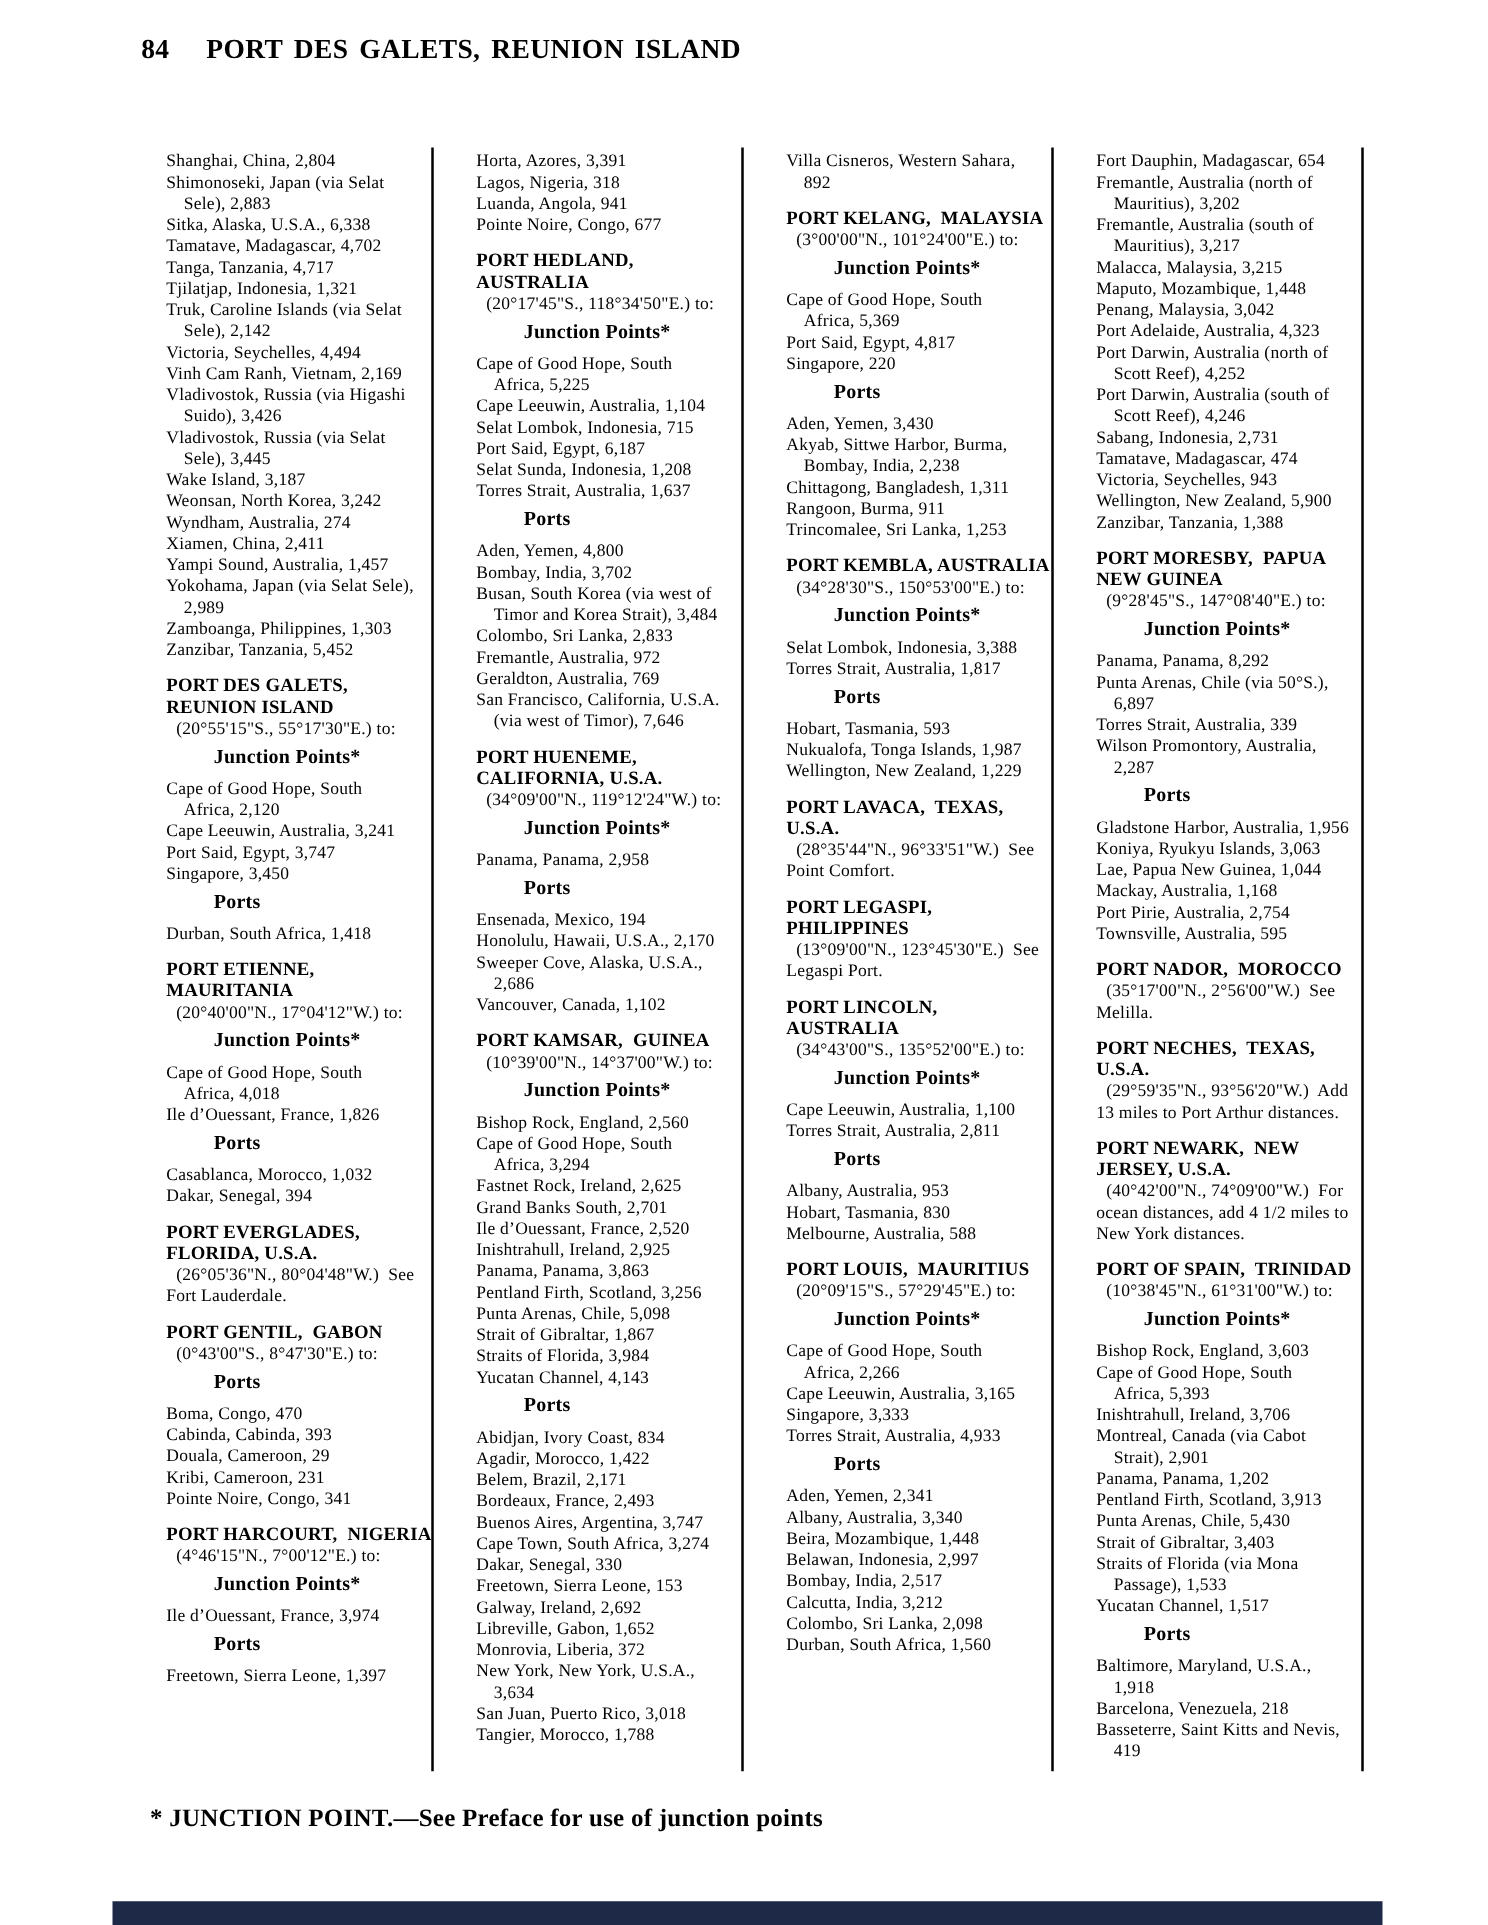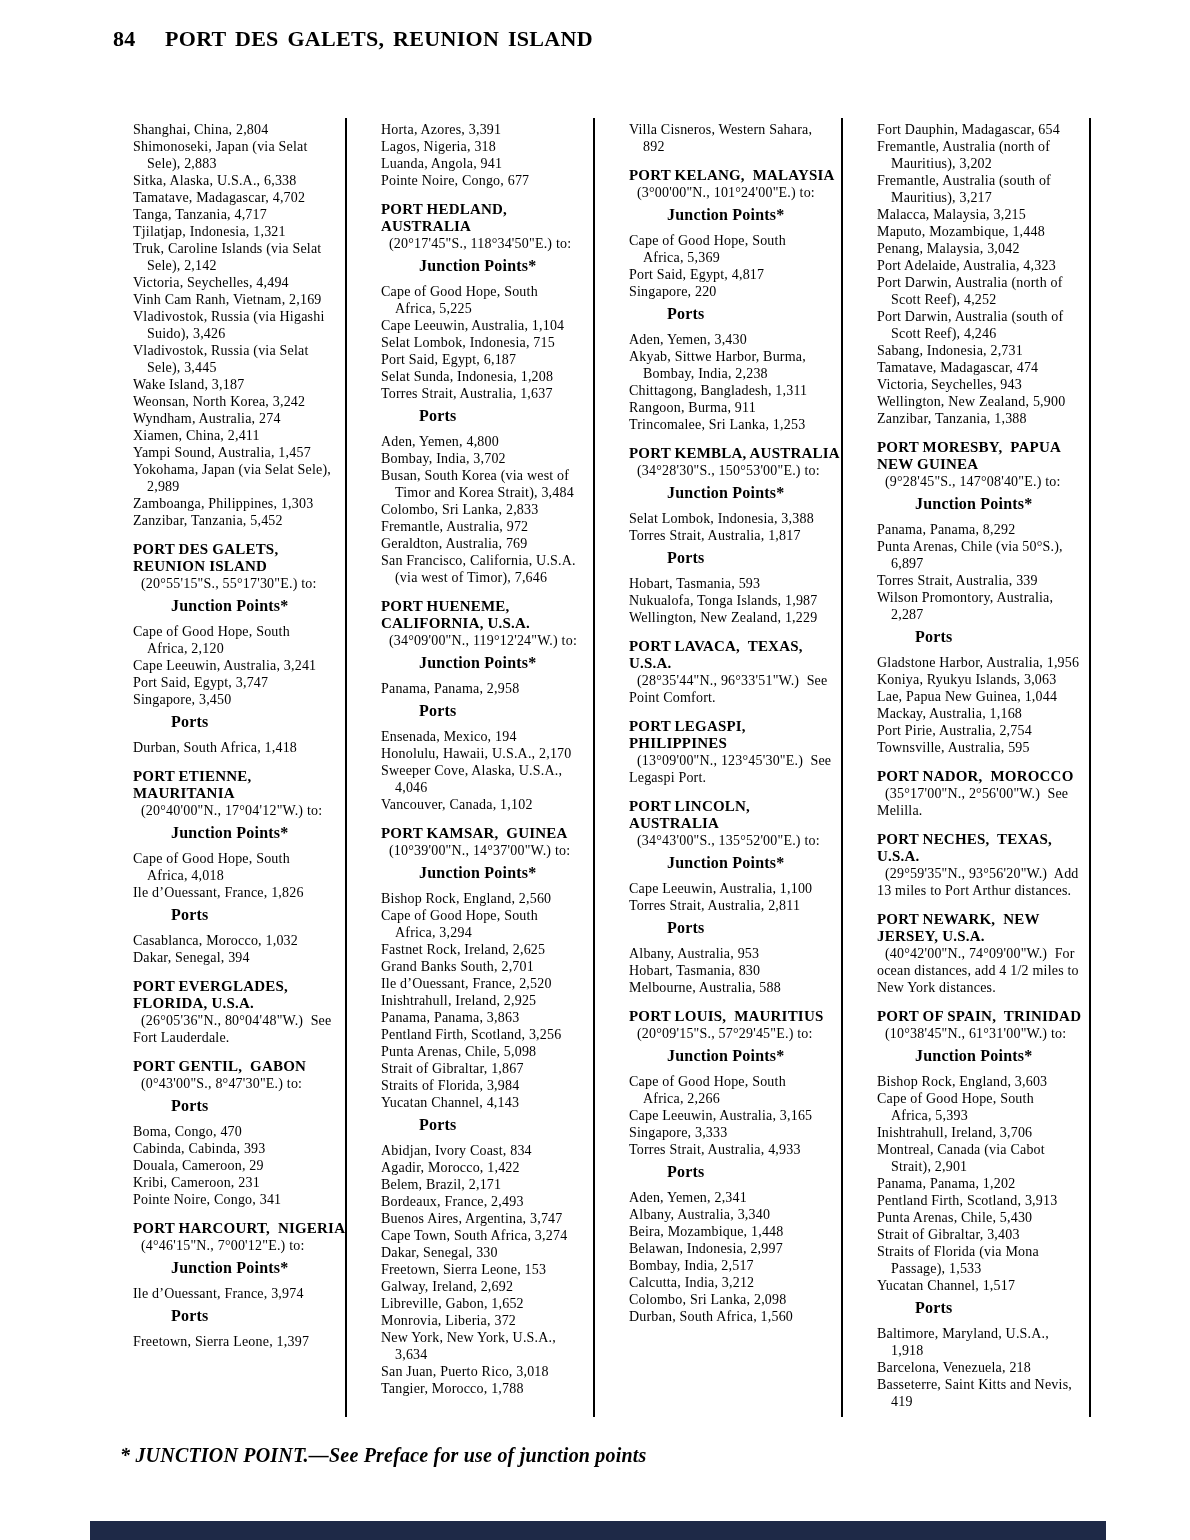--- a/index.html
+++ b/index.html
@@ -18,21 +18,21 @@
   .ln{font-size:14px;line-height:17px;white-space:pre;letter-spacing:.2px;}
   .entry .cont{padding-left:14px;}
   .coords{padding-left:8px;}
   .sub{font-weight:bold;padding-left:38px;margin:5px 0 9px 0;font-size:16px;}
   .heading{margin-top:12px;}
   .heading .ln{font-weight:bold;font-size:15px;letter-spacing:.2px;}
   .note .note-first{padding-left:8px;}
   .sep{position:absolute;top:118px;width:2px;height:1299px;background:#000;}
   .sep1{left:345px;} .sep2{left:593px;} .sep3{left:841px;} .sep4{left:1089px;}
   .footnote{position:absolute;left:120px;top:1444px;font-weight:bold;font-size:20px;
-            letter-spacing:.2px;font-style:italic;}
+            letter-spacing:.2px;}
   .bottom-bar{position:absolute;left:90px;top:1521px;width:1016px;height:19px;}
 </style>
 </head>
 <body>
 
 <div class="page">
   <div class="hdr">
     <span class="num">84</span>
     <span class="title">PORT DES GALETS, REUNION ISLAND</span>
   </div>
@@ -283,21 +283,21 @@
         <div class="ln sub">Ports</div>
         <div>
           <div class="entry">
             <div class="ln">Ensenada, Mexico, 194</div>
           </div>
           <div class="entry">
             <div class="ln">Honolulu, Hawaii, U.S.A., 2,170</div>
           </div>
           <div class="entry">
             <div class="ln">Sweeper Cove, Alaska, U.S.A.,</div>
-            <div class="ln cont">4,046</div>
+            <div class="ln cont">2,686</div>
           </div>
           <div class="entry">
             <div class="ln">Vancouver, Canada, 1,102</div>
           </div>
         </div>
         <div class="heading">
           <div class="ln">PORT KAMSAR,  GUINEA</div>
         </div>
         <div class="ln coords">(10°39'00"N., 14°37'00"W.) to:</div>
         <div class="ln sub">Junction Points*</div>

